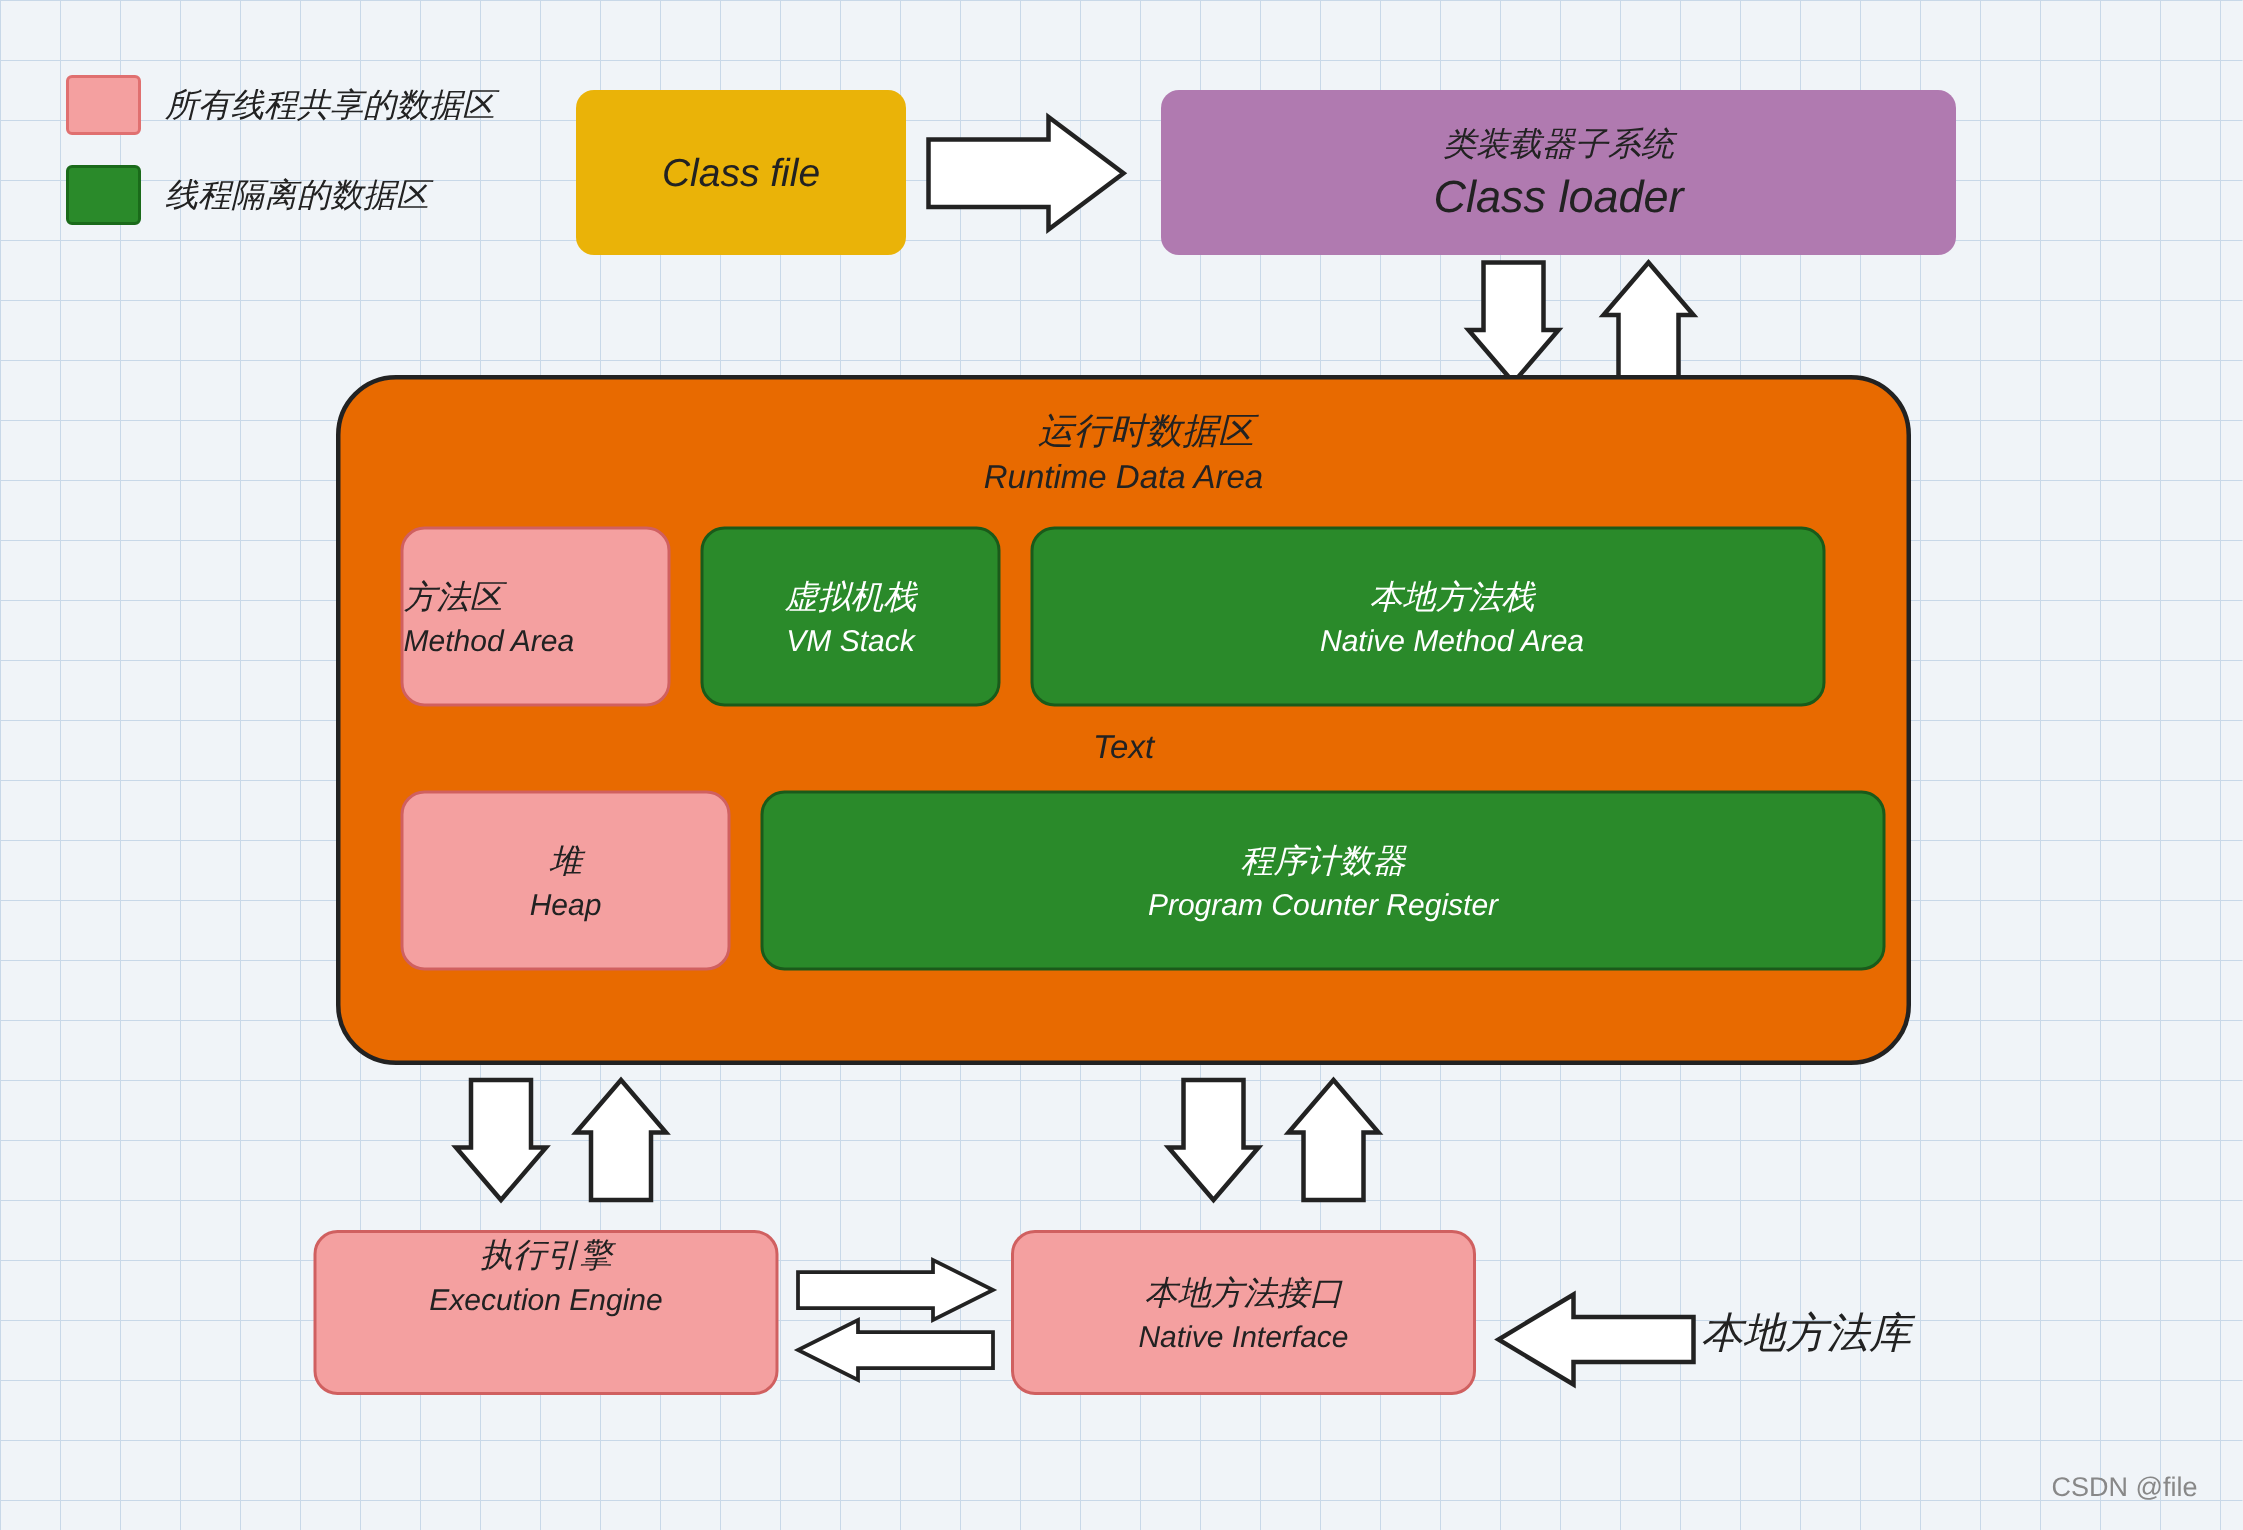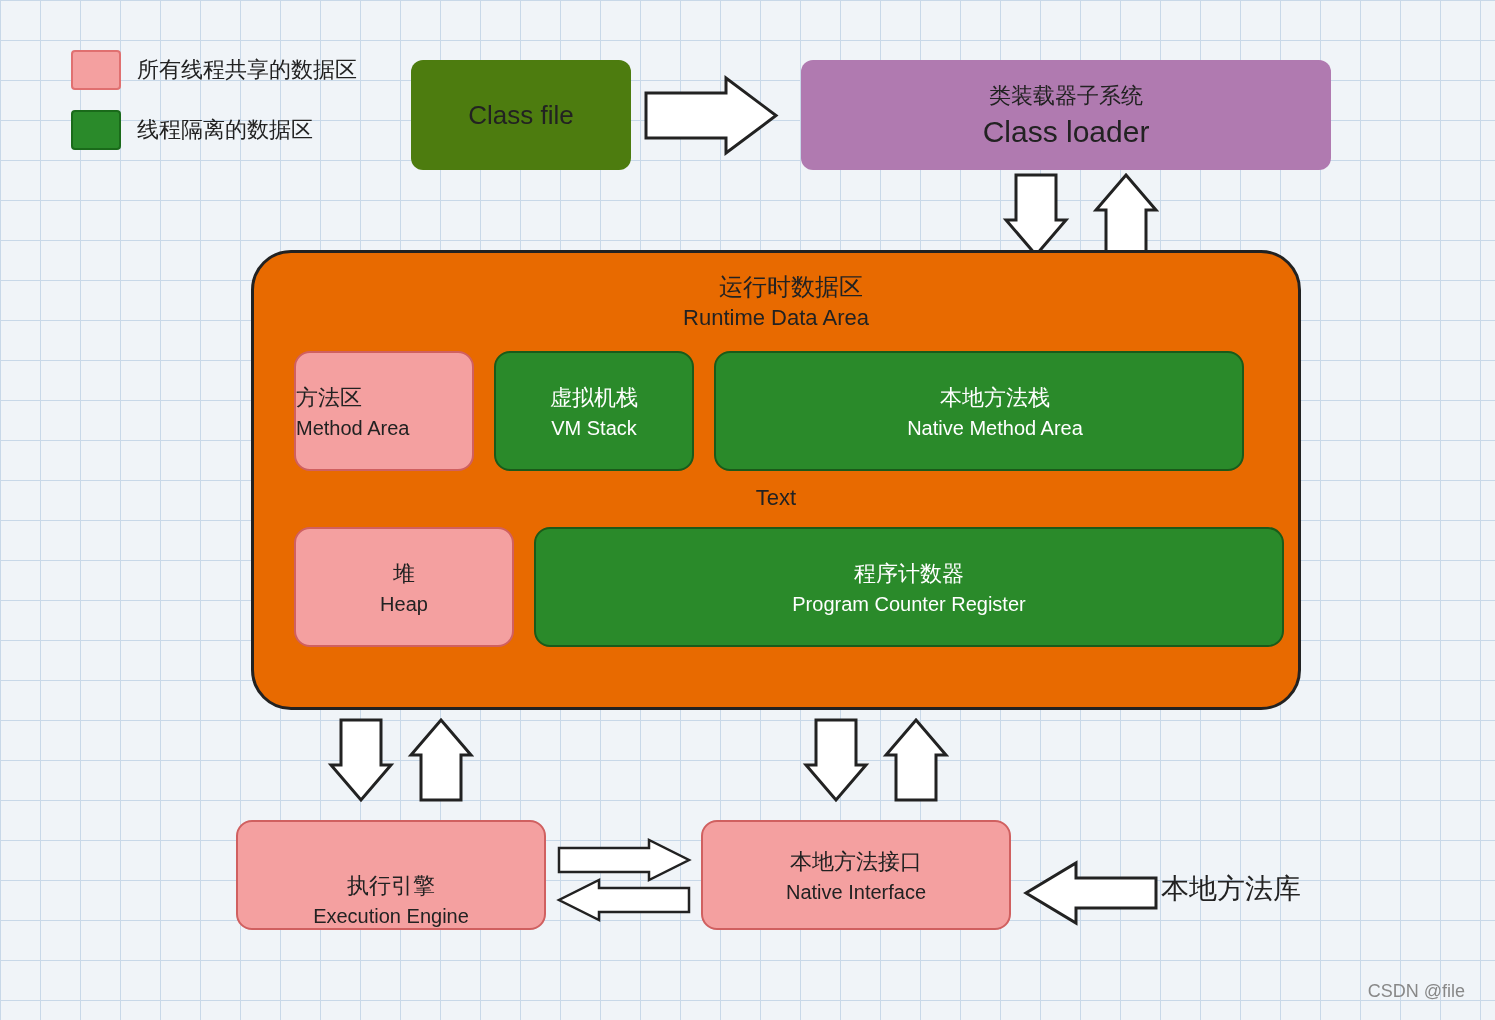--- a/index.html
+++ b/index.html
@@ -12,23 +12,24 @@
         linear-gradient(to bottom, #c8d8e8 1px, transparent 1px);
       background-size: 40px 40px;
       font-family: 'Microsoft YaHei', Arial, sans-serif;
       overflow: hidden;
       position: relative;
     }
 
     .diagram-container {
       position: absolute;
       top: 20px;
-      left: 51px;
+      left: 24px;
       width: 1400px;
       height: 960px;
+      font-style: italic;
     }
 
     
     .legend {
       position: absolute;
       top: 30px;
       left: 20px;
     }
     .legend-item {
       display: flex;
@@ -55,21 +56,21 @@
       color: #222;
     }
 
     
     .class-file-box {
       position: absolute;
       top: 40px;
       left: 360px;
       width: 220px;
       height: 110px;
-      background-color: #4d7c0f;
+      background-color: #eab308;
       border-radius: 12px;
       display: flex;
       align-items: center;
       justify-content: center;
     }
     .class-file-box .box-text {
       font-size: 26px;
       color: #222;
       text-align: center;
       font-weight: 500;
@@ -291,21 +292,21 @@
       top: 800px;
       left: 185px;
       width: 310px;
       height: 110px;
       background-color: #f4a0a0;
       border-radius: 16px;
       border: 2px solid #d06060;
       display: flex;
       flex-direction: column;
       align-items: center;
-      justify-content: flex-end;
+      justify-content: flex-start;
     }
 
     
     .double-arrow-area {
       position: absolute;
       top: 820px;
       left: 508px;
       width: 130px;
       height: 80px;
     }

